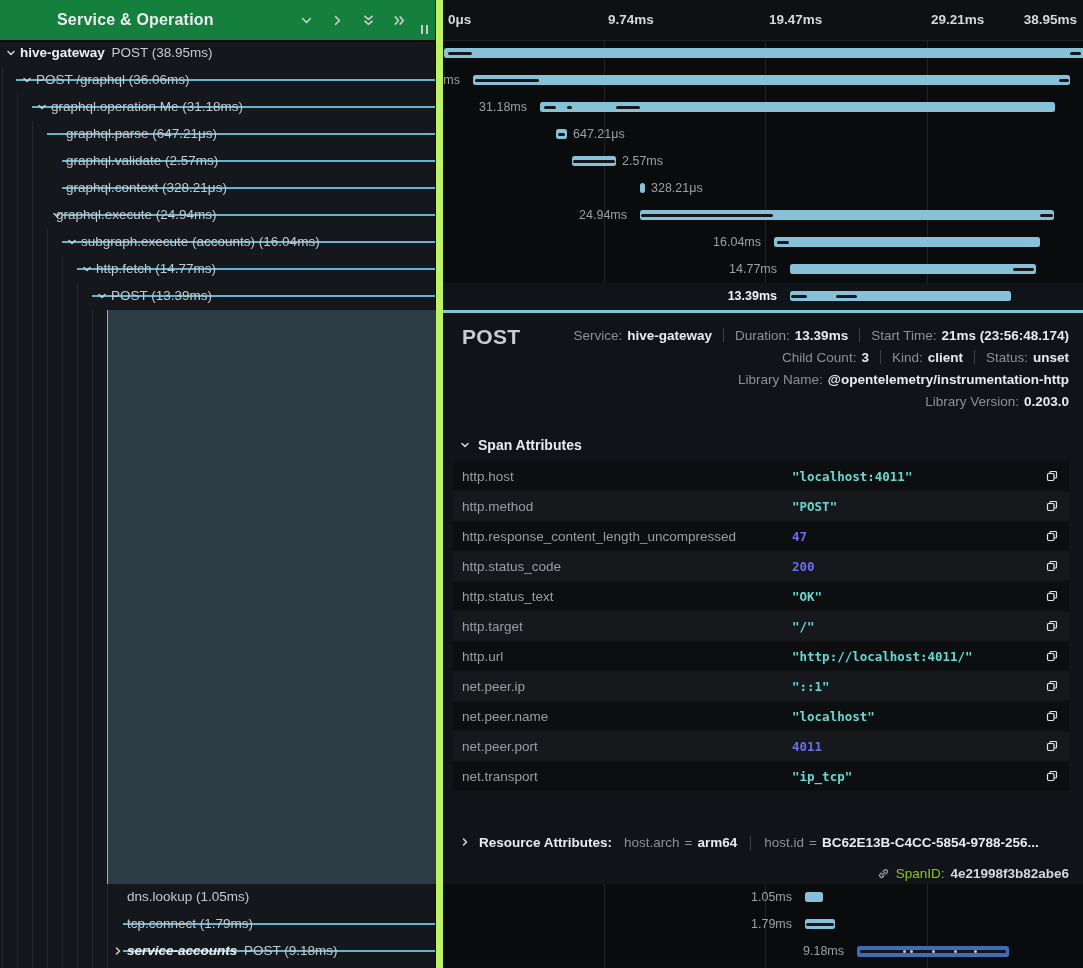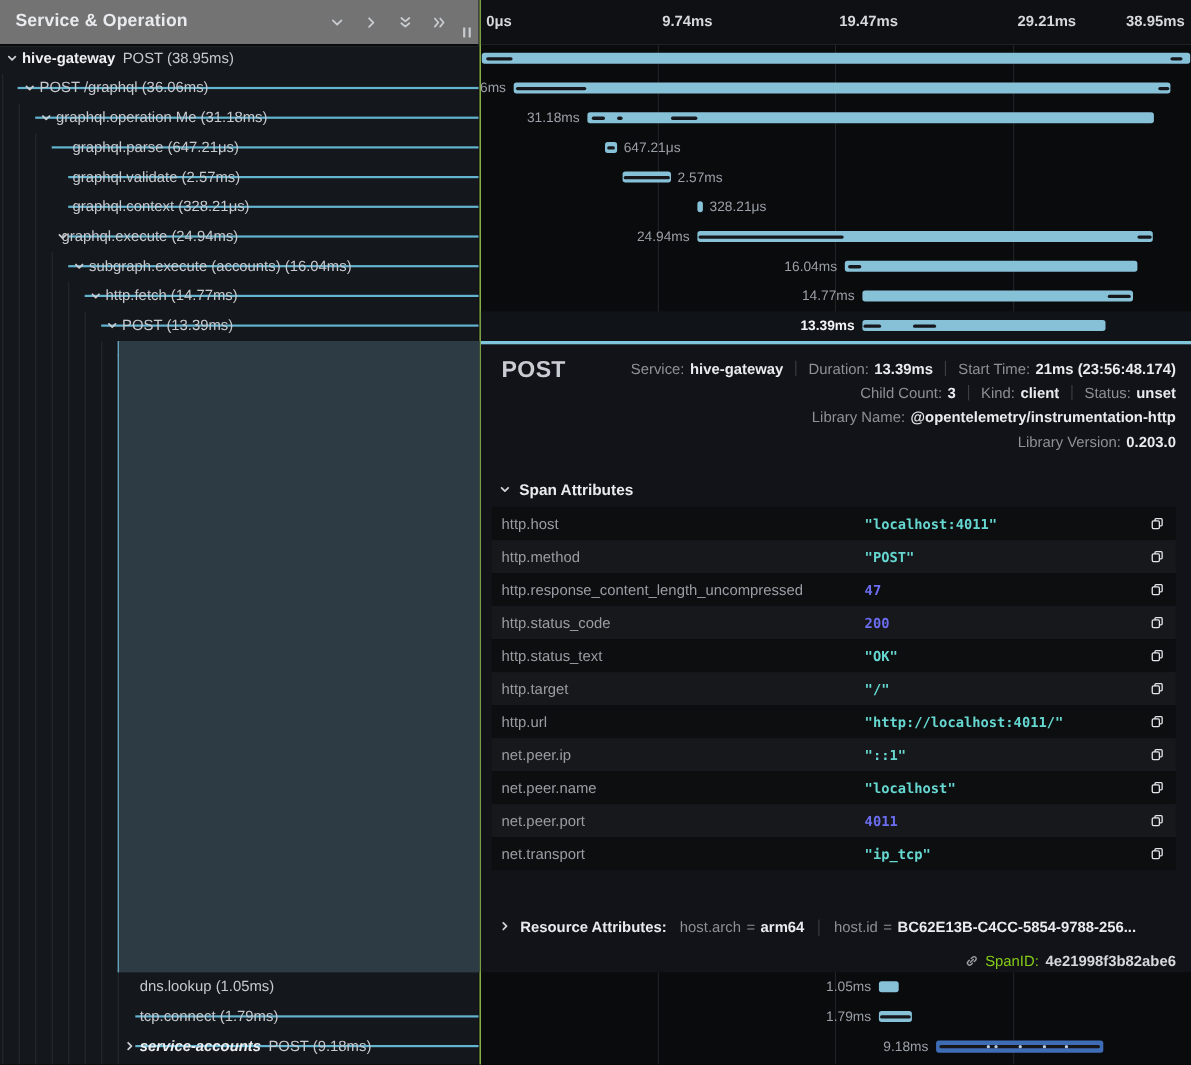--- a/index.html
+++ b/index.html
@@ -1,38 +1,38 @@
 <!DOCTYPE html>
 <html><head>
 <meta charset="utf-8">
 <style>
   html,body{margin:0;padding:0;background:#0a0b0d;}
   #app{position:relative;width:1083px;height:968px;overflow:hidden;background:#0a0b0d;
        font-family:"Liberation Sans",sans-serif;-webkit-font-smoothing:antialiased;}
   
   #tree{position:absolute;top:0;left:0;bottom:0;width:435px;background:#14171c;}
-  .tree-header{position:absolute;top:0;left:0;right:0;height:40px;background:#737373;
-       border-bottom:2px solid #0a0b0d;display:flex;align-items:center;z-index:5;}
+  .tree-header{position:absolute;top:0;left:0;right:0;height:40px;background:#15803d;
+       border-bottom:2px solid #0a0b0d;display:flex;align-items:center;z-index:5;padding-left:43px;}
   .tree-title{margin-left:14px;font-size:16px;font-weight:700;color:#e9ebee;letter-spacing:.2px;}
   .hdr-icons{margin-left:auto;margin-right:28px;display:flex;gap:16px;align-items:center;}
   .icon-btn{background:none;border:none;padding:1px;cursor:pointer;display:flex;align-items:center;}
   .drag-handle{position:absolute;top:25px;left:421px;display:flex;gap:3px;z-index:6;}
   .drag-handle i{width:2px;height:9px;background:#c8cbd0;display:block;}
   .guide{position:absolute;width:1px;background:#26282d;bottom:0;z-index:1;}
   .trow{position:absolute;left:0;width:435px;height:41px;z-index:2;cursor:pointer;}
   .trow .underline{position:absolute;bottom:0;right:0;height:2px;background:#63b4cf;display:block;}
   .trow .chev{position:absolute;top:8px;display:flex;}
   .trow .tname{position:absolute;top:5px;font-size:13.5px;color:#c6c9ce;white-space:nowrap;}
   .tname b{color:#eef0f2;font-weight:700;}
   .tname b.it{font-style:italic;}
   .spacer-block{position:absolute;left:107px;top:310px;width:328px;height:574px;background:#2d3b45;
        border-left:1px solid #70bdd5;z-index:3;}
   
   #timeline{position:absolute;top:0;left:436px;right:0;bottom:0;overflow:hidden;background:#0a0b0d;
-       border-left:1px solid #bef264;box-sizing:border-box;}
+       border-left:7px solid #bef264;box-sizing:border-box;}
   .tl-header{position:absolute;top:0;left:0;right:0;height:40px;background:#0e1013;
        border-bottom:1px solid #1e2024;z-index:2;}
   .tick{position:absolute;top:12px;font-size:13.5px;font-weight:600;color:#d6d8dc;white-space:nowrap;}
   .gridline{position:absolute;top:0;bottom:0;width:1px;background:#212327;z-index:0;}
   .sel-row{position:absolute;left:0;right:0;top:283px;height:27px;background:#101318;z-index:1;}
   .bar{position:absolute;height:10px;border-radius:2.5px;background:#87c1d8;z-index:3;}
   .bar.blue{background:#3e6db5;height:11px;}
   .bar .mk{position:absolute;top:3.5px;height:3px;background:#15171a;border-radius:1.5px;}
   .bar.blue .mk{top:4px;}
   .bar .dot{position:absolute;top:4px;height:3px;background:#bcc9e0;border-radius:1.5px;}

